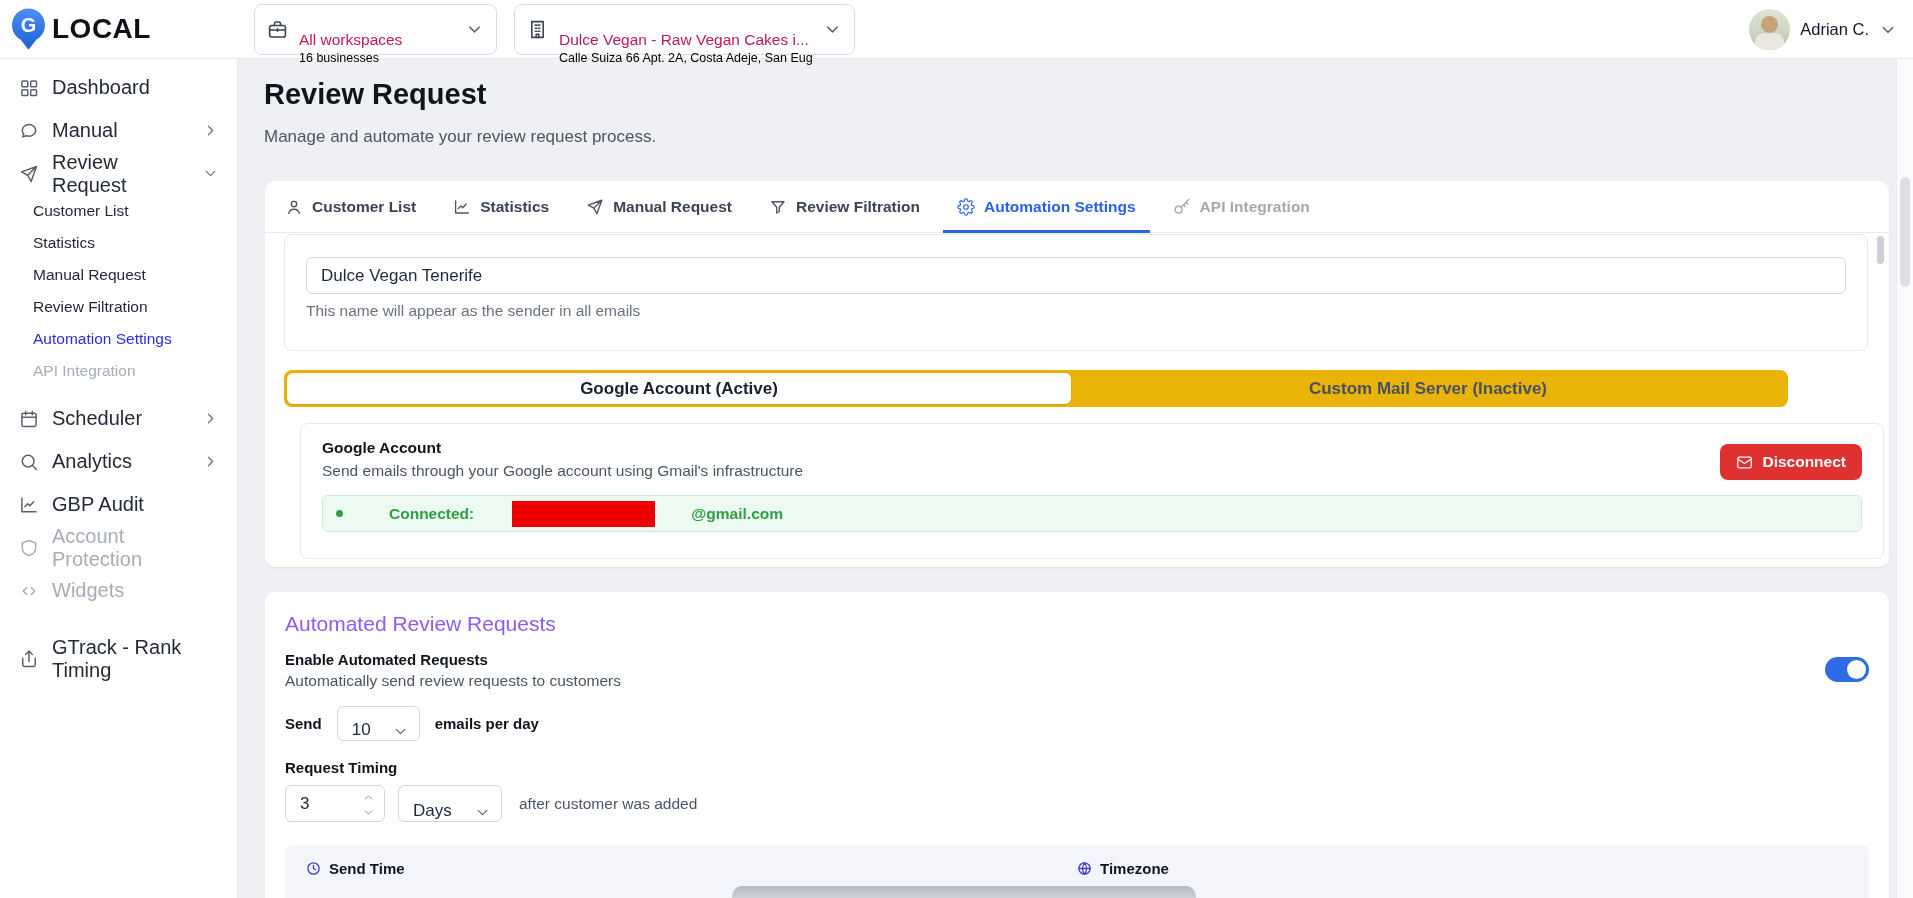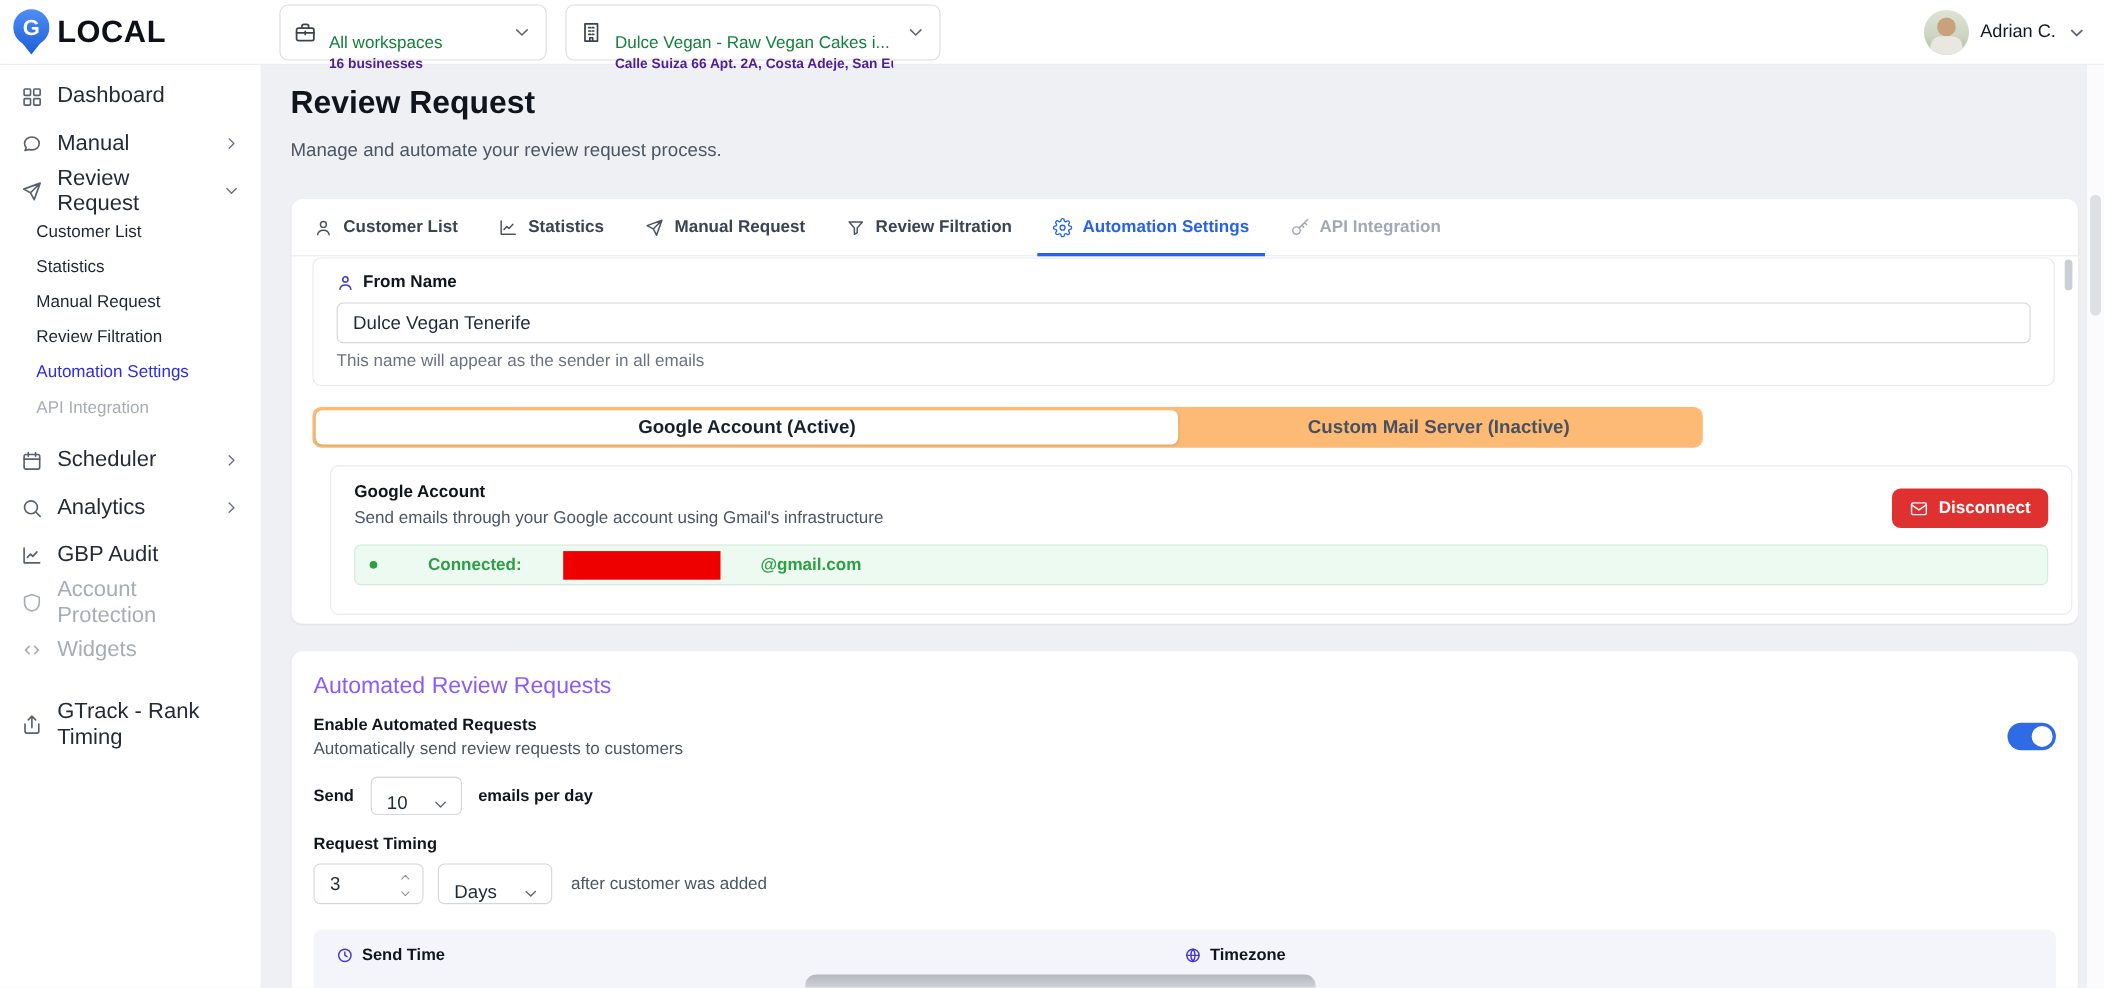--- a/index.html
+++ b/index.html
@@ -12,22 +12,22 @@
   .header { position:absolute; top:0; left:0; right:0; height:59px; background:#fff;
     border-bottom:1px solid #e8eaee; z-index:30; }
   .logo { position:absolute; left:12px; top:8px; display:flex; align-items:center; gap:7px; }
   .logo-text { font-size:28px; font-weight:800; letter-spacing:.5px; color:#0d1117; }
   .selector { position:absolute; top:4px; height:51px; background:#fff; border:1px solid #d9dce2;
     border-radius:8px; display:flex; align-items:center; padding:0 12px; gap:11px; cursor:pointer; }
   .sel-ws { left:254px; width:243px; }
   .sel-biz { left:514px; width:341px; }
   .sel-icon { color:#3c434e; flex:0 0 auto; }
   .sel-texts { flex:1; min-width:0; }
-  .sel-title { font-size:15.5px; font-weight:500; color:#15803d; white-space:nowrap; overflow:hidden;margin-top:36px; }
-  .sel-sub { font-size:12.5px; color:#4c1d95; margin-top:2px; white-space:nowrap; overflow:hidden;font-weight:bold; }
+  .sel-title { font-size:15.5px; font-weight:500; color:#be185d; white-space:nowrap; overflow:hidden;margin-top:36px; }
+  .sel-sub { font-size:12.5px; color:#000000; margin-top:2px; white-space:nowrap; overflow:hidden; }
   .chev { color:#5f6673; flex:0 0 auto; }
   .user { position:absolute; right:16px; top:0; height:59px; display:flex; align-items:center; gap:10px; cursor:pointer; }
   .avatar { width:41px; height:41px; border-radius:50%; overflow:hidden; background:linear-gradient(180deg,#dfe3d3 0%,#cdd6c2 55%,#aebfa4 100%); position:relative; }
   .avatar::before { content:""; position:absolute; left:12px; top:7px; width:17px; height:17px; border-radius:50%; background:#c9a27c; }
   .avatar::after { content:""; position:absolute; left:6px; top:24px; width:29px; height:17px; border-radius:9px 9px 0 0; background:#e9e7e2; }
   .user-name { font-size:16.5px; font-weight:500; color:#111827; }
 
   
   .sidebar { position:absolute; left:0; top:59px; bottom:0; width:238px; background:#fff;
     border-right:1px solid #e8eaee; padding-top:7px; z-index:20; }
@@ -63,21 +63,21 @@
   .tab.disabled .ticon { color:#a3a9b3; }
 
   .field-box { position:absolute; left:19px; top:53px; width:1584px; height:117px;
     border:1px solid #e7e9ee; border-radius:8px; padding:13px 21px; }
   .field-label { display:flex; align-items:center; gap:8px; font-size:15.5px; font-weight:700; color:#10151d; }
   .field-label .ficon { color:#4338ca; }
   .text-input { margin-top:9px; width:100%; height:37px; border:1px solid #d3d6dc; border-radius:6px;
     padding:0 14px; font-size:17px; color:#1f2937; font-family:inherit; background:#fff; }
   .field-helper { margin-top:8px; font-size:15.5px; color:#6b7280; }
 
-  .segmented { position:absolute; left:19px; top:189px; width:1264px; height:37px; background:#fdba74;
+  .segmented { position:absolute; left:19px; top:189px; width:1504px; height:37px; background:#eab308;
     border-radius:8px; display:flex; padding:3px; }
   .seg { display:flex; align-items:center; justify-content:center; font-size:17px; cursor:pointer; }
   .seg-active { width:784px; background:#fff; border-radius:6px; box-shadow:0 1px 2px rgba(16,24,40,.12);
     font-weight:700; color:#18202c; }
   .seg-inactive { flex:1; font-weight:600; color:#475161; }
 
   .google-box { position:absolute; left:35px; top:242px; width:1584px; height:136px;
     border:1px solid #e7e9ee; border-radius:8px; padding:15px 21px; }
   .gb-title { font-size:15.5px; font-weight:700; color:#10151d; }
   .gb-desc { margin-top:5px; font-size:15.5px; color:#4b5563; }
@@ -367,29 +367,20 @@
           <svg class="ic" width="18" height="18" viewBox="0 0 24 24">
               <circle cx="7.5" cy="15.5" r="4.5"></circle>
               <path d="M10.8 12.2L21 2M17.2 5.8l2.6 2.6M14 9l2.3 2.3"></path>
             </svg>
         </span>
         <span>API Integration</span>
       </div>
     </div>
 
     <div class="field-box">
-      <div class="field-label">
-        <span class="ficon">
-          <svg class="ic" width="16" height="16" viewBox="0 0 24 24" style="stroke-width:2.1">
-              <circle cx="12" cy="7.5" r="3.6"></circle>
-              <path d="M4.5 21c.6-3.8 3.6-6 7.5-6s6.9 2.2 7.5 6"></path>
-            </svg>
-        </span>
-        <span>From Name</span>
-      </div>
       <input class="text-input" type="text" value="Dulce Vegan Tenerife" style="">
       <div class="field-helper">This name will appear as the sender in all emails</div>
     </div>
 
     <div class="segmented">
       <div class="seg seg-active">Google Account (Active)</div>
       <div class="seg seg-inactive">Custom Mail Server (Inactive)</div>
     </div>
 
     <div class="google-box">

